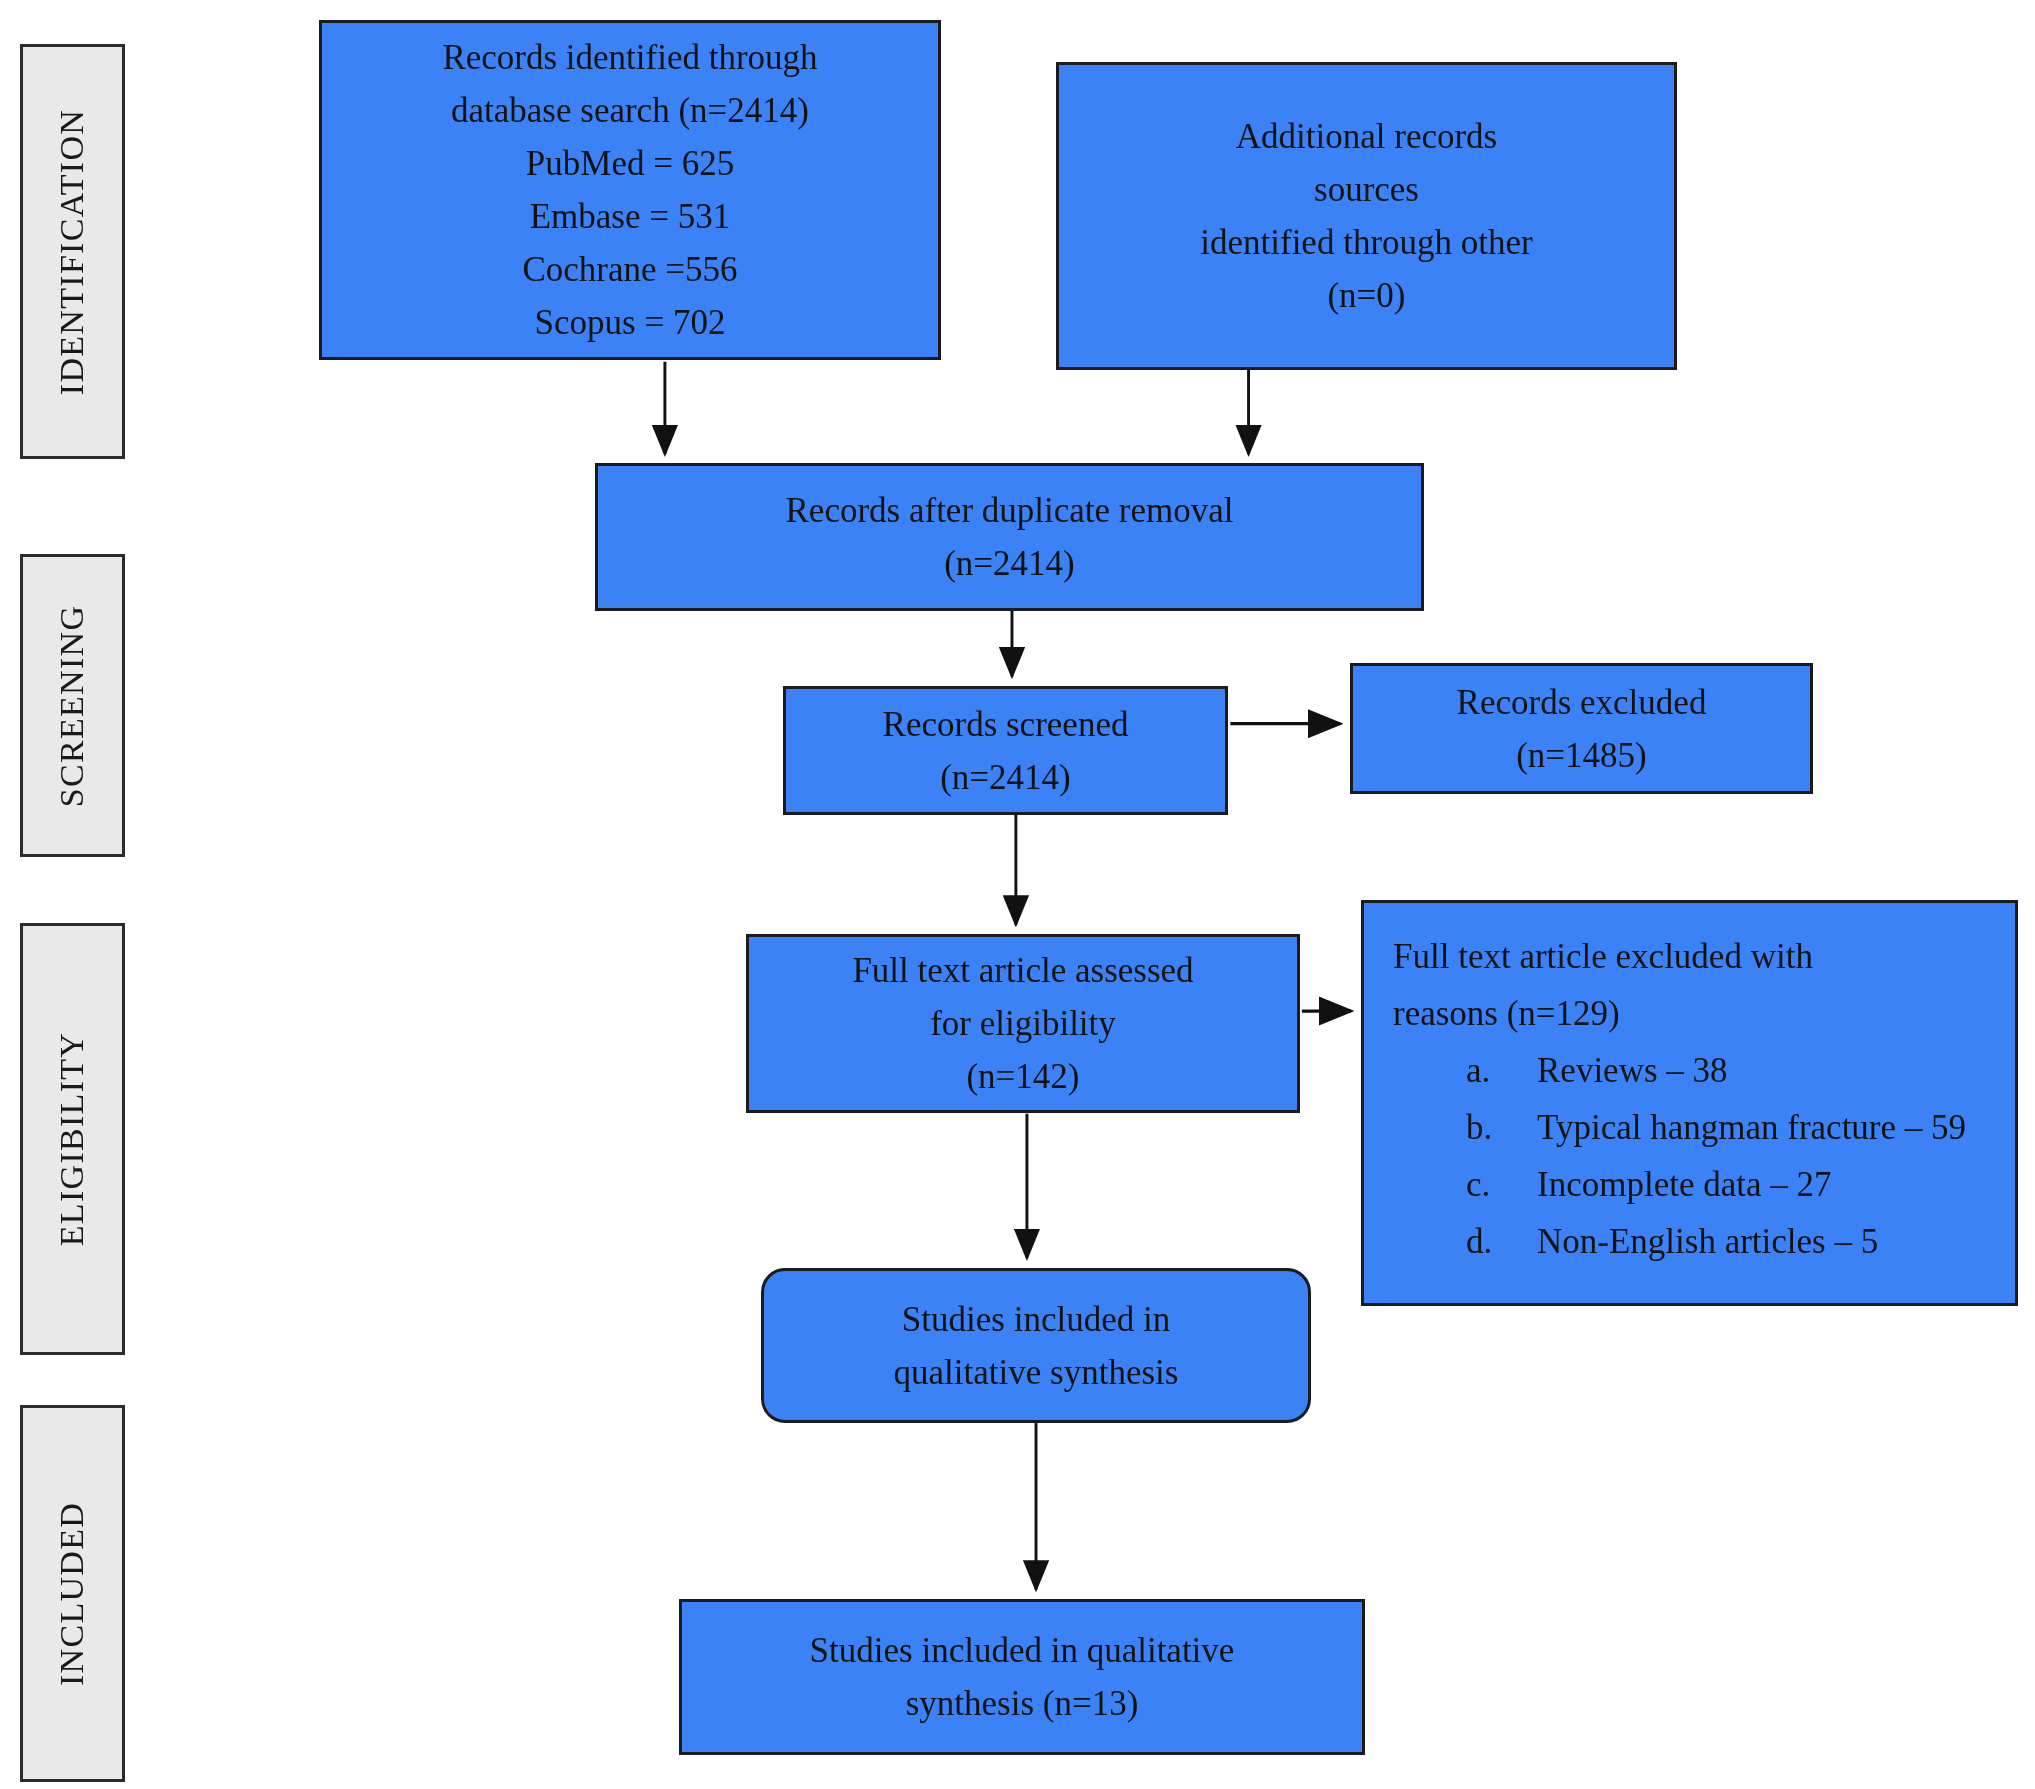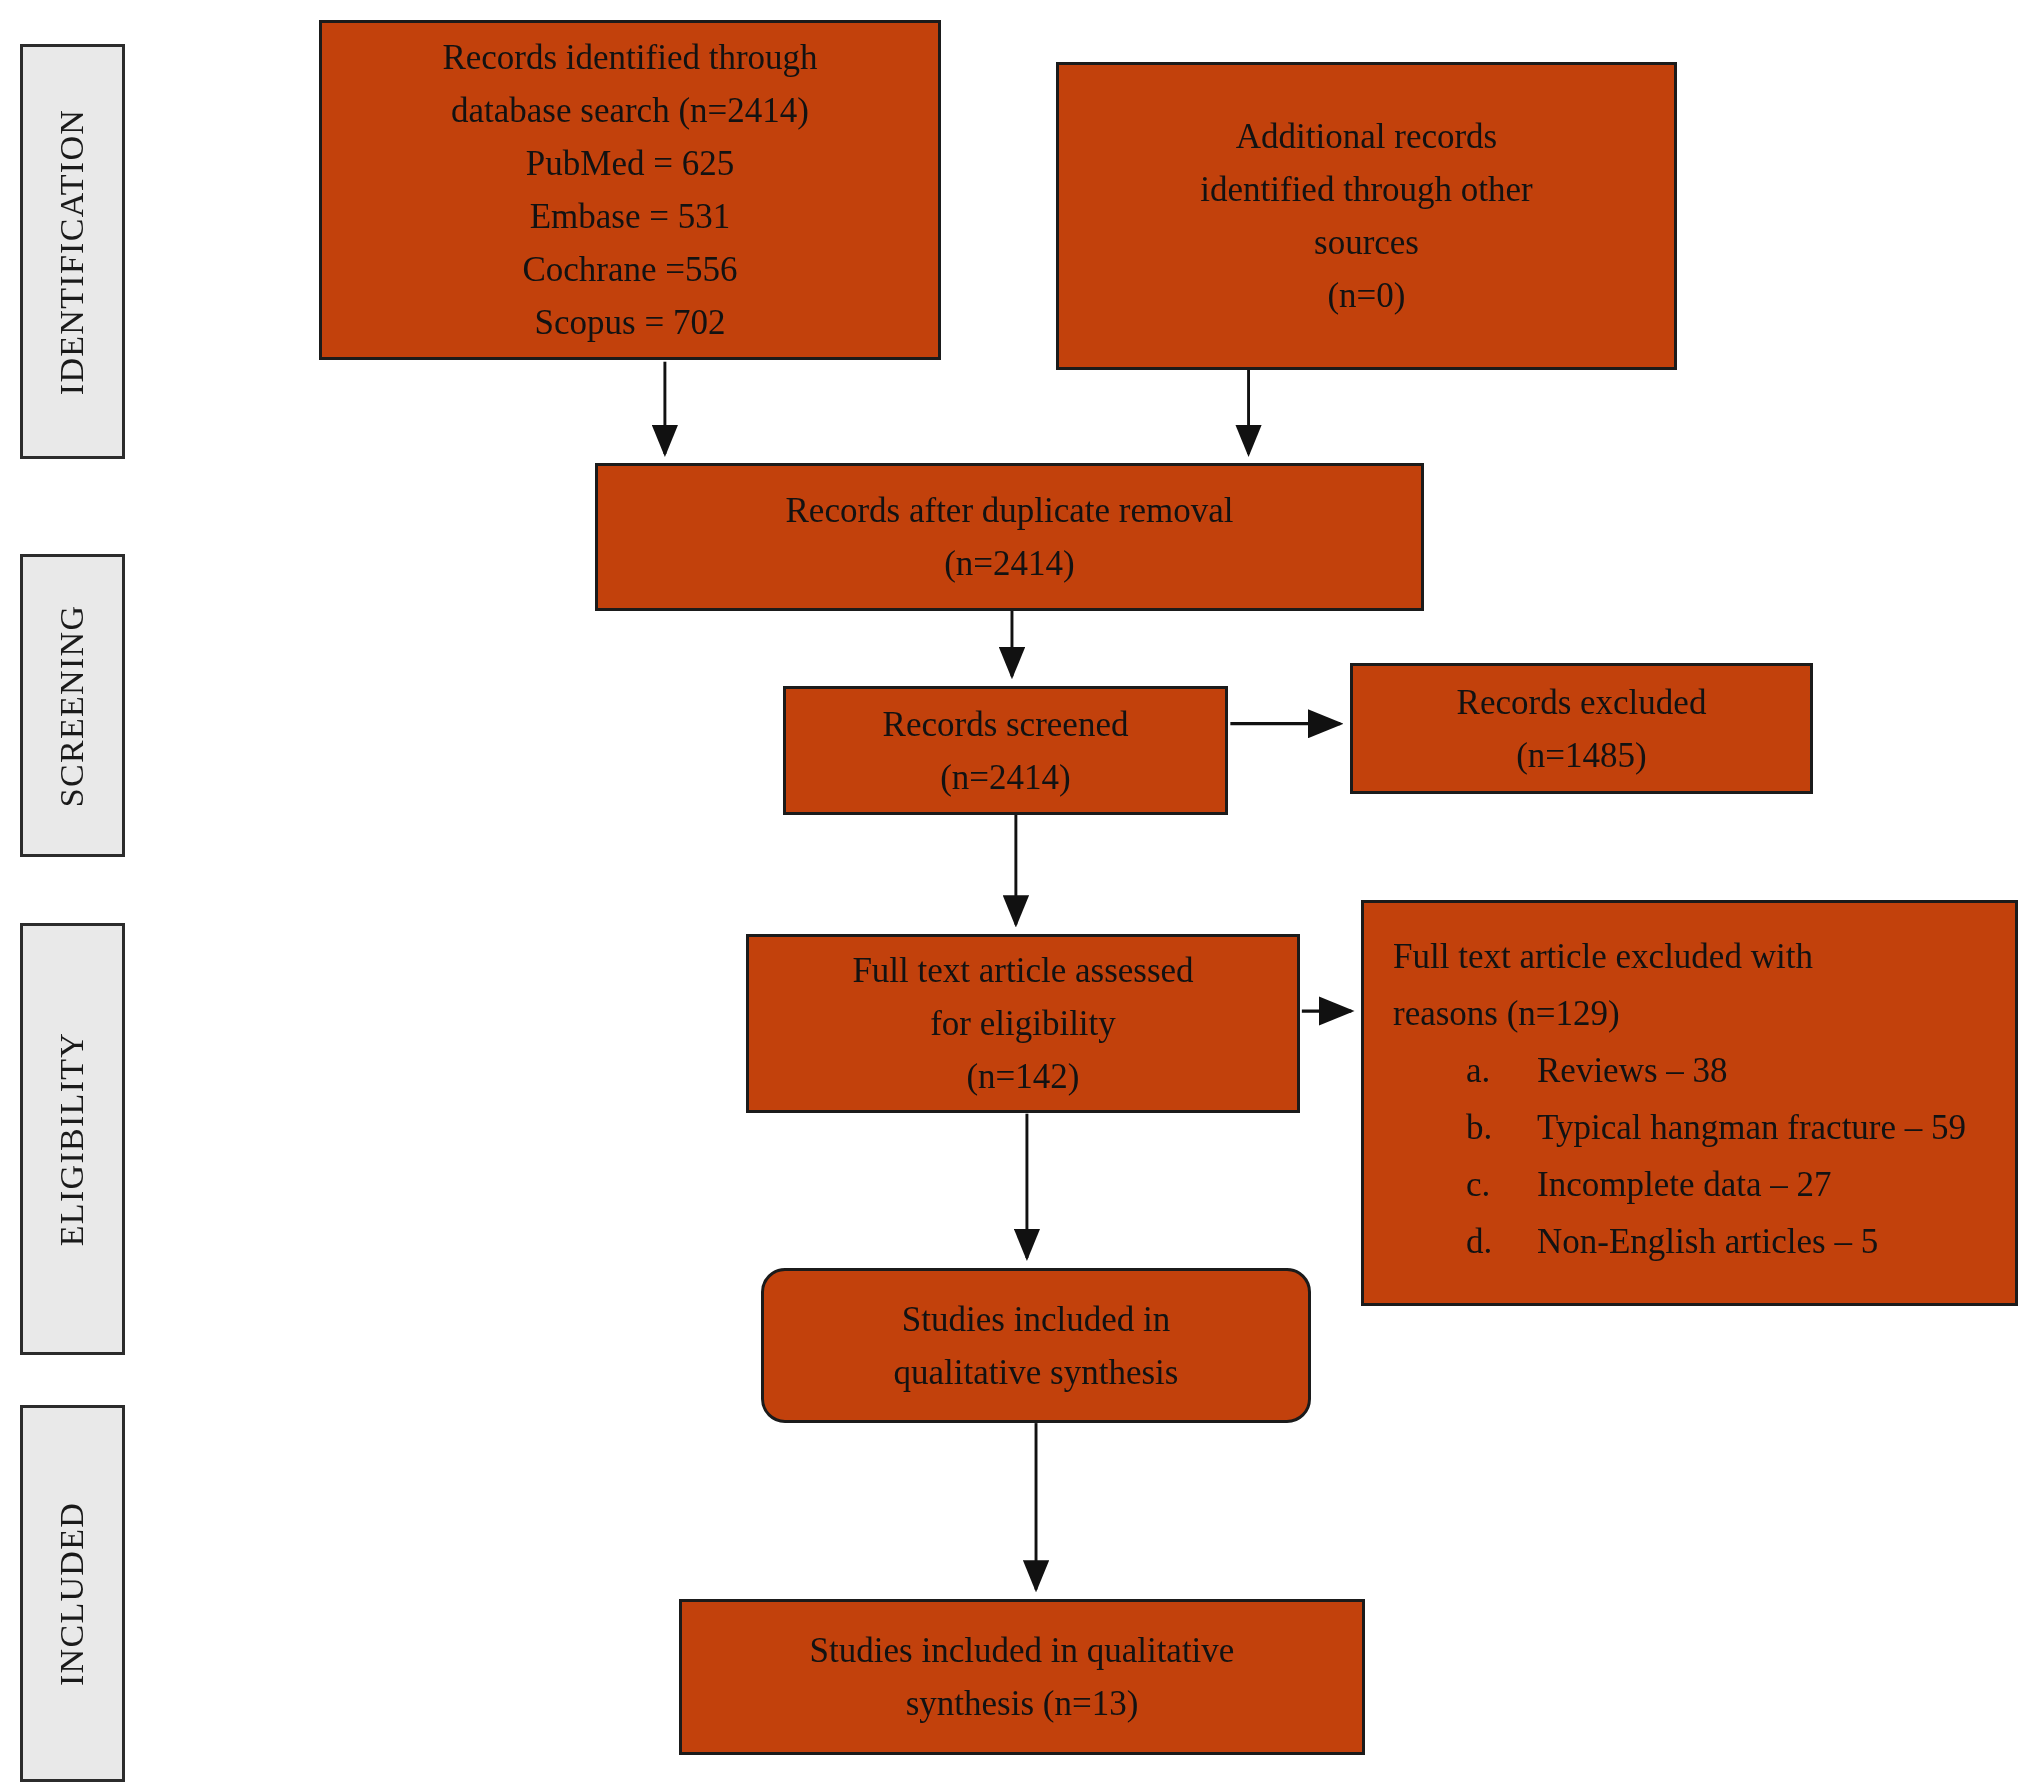--- a/index.html
+++ b/index.html
@@ -29,21 +29,21 @@
   }
   .stage span {
     transform: rotate(-90deg);
     white-space: nowrap;
     font-size: 34px;
     letter-spacing: 1.3px;
     color: #1a1a1a;
   }
   .flowbox {
     position: absolute;
-    background: #c2410c;
+    background: #3b82f6;
     border: 3.3px solid #1b1b1b;
     box-sizing: border-box;
     display: flex;
     flex-direction: column;
     justify-content: center;
     align-items: center;
     text-align: center;
     font-size: 35px;
     line-height: 53px;
   }
@@ -107,22 +107,22 @@
     <div class="line">Records identified through</div>
     <div class="line">database search (n=2414)</div>
     <div class="line">PubMed = 625</div>
     <div class="line">Embase = 531</div>
     <div class="line">Cochrane =556</div>
     <div class="line">Scopus = 702</div>
   </div>
 
   <div class="flowbox" style="left:1056px; top:62px; width:621px; height:308px;">
     <div class="line">Additional records</div>
+    <div class="line">sources</div>
     <div class="line">identified through other</div>
-    <div class="line">sources</div>
     <div class="line">(n=0)</div>
   </div>
 
   <div class="flowbox" style="left:595px; top:463px; width:829px; height:148px;">
     <div class="line">Records after duplicate removal</div>
     <div class="line">(n=2414)</div>
   </div>
 
   <div class="flowbox" style="left:783px; top:686px; width:445px; height:129px;">
     <div class="line">Records screened</div>

